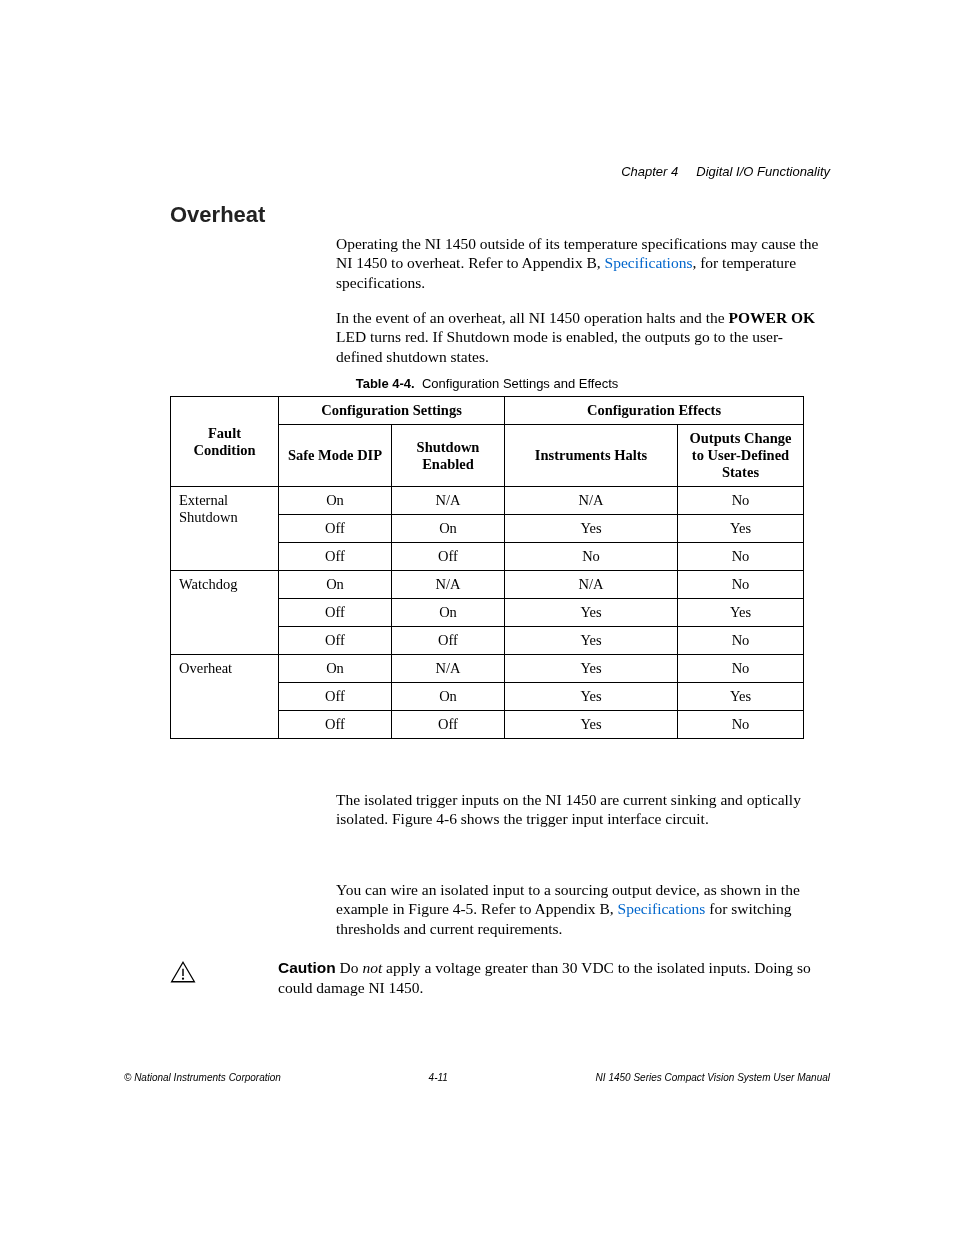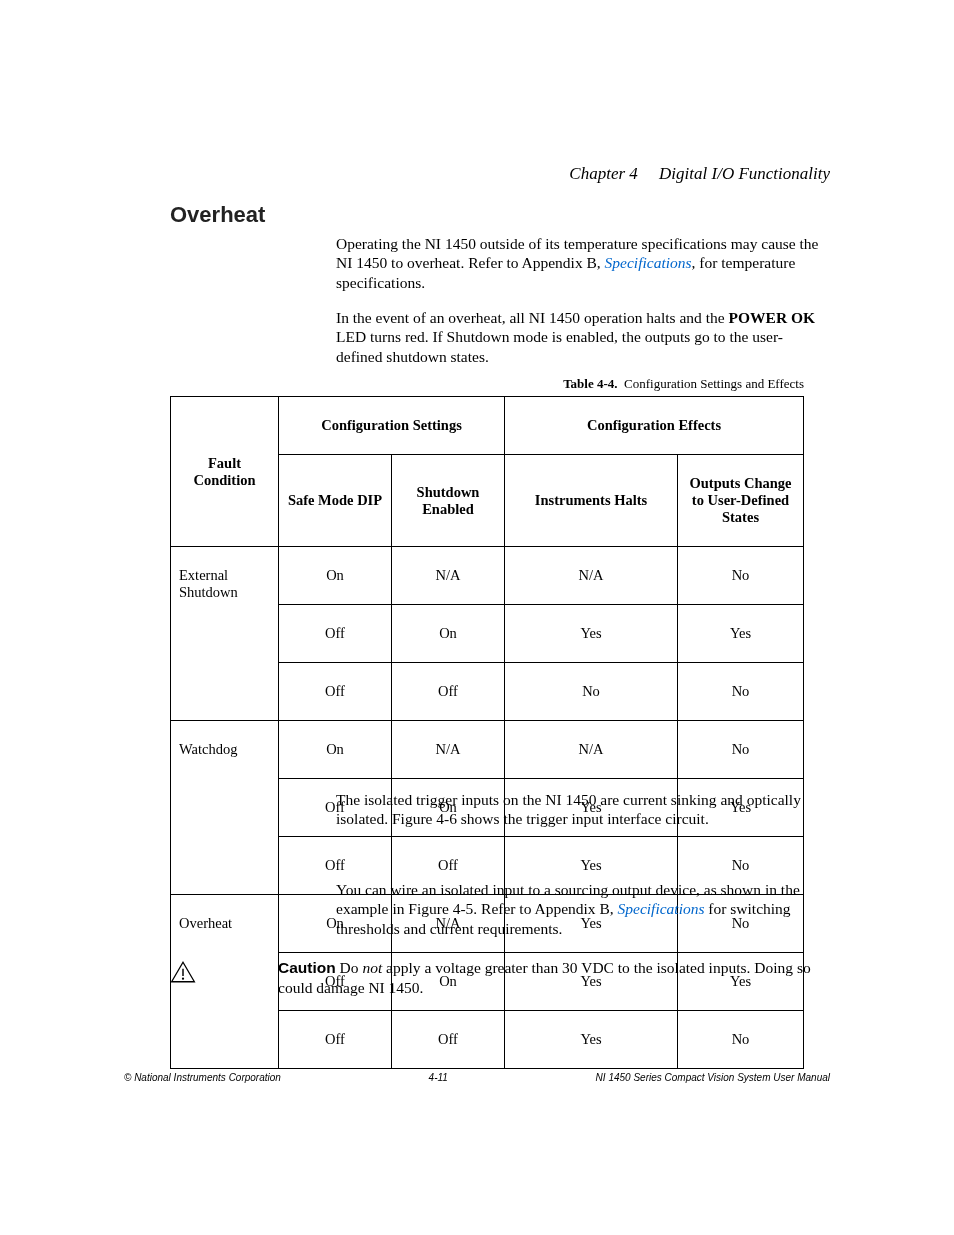--- a/index.html
+++ b/index.html
@@ -14,22 +14,22 @@
     width: 954px;
     height: 1235px;
     position: relative;
     box-sizing: border-box;
   }
   .header-right {
     position: absolute;
     top: 164px;
     right: 124px;
     font-style: italic;
-    font-size: 17px;
-    font-family: Liberation Serif, serif;
+    font-size: 13px;
+    font-family: Liberation Sans, sans-serif;
   }
   .h1 {
     position: absolute;
     left: 170px;
     font-family: Arial, Helvetica, sans-serif;
     font-weight: bold;
     font-size: 22px;
     color: #222;
   }
   .h1.overheat { top: 202px; }
@@ -40,43 +40,42 @@
     width: 490px;
     font-size: 15.5px;
     line-height: 1.25;
   }
   .body-block.b1 { top: 234px; }
   .body-block.b2 { top: 308px; }
   .body-block.b3 { top: 790px; }
   .body-block.b4 { top: 880px; }
   .link {
     color: #0066cc;
-    font-style: italic;
   }
   .table-caption {
     position: absolute;
     top: 376px;
     left: 170px;
     width: 634px;
-    text-align: right;
-    font-family: Liberation Serif, serif;
+    text-align: center;
+    font-family: Liberation Sans, sans-serif;
     font-size: 13px;
   }
   .table-caption b { font-weight: bold; }
   table.cfg {
     position: absolute;
     top: 396px;
     left: 170px;
     width: 634px;
     border-collapse: collapse;
     font-size: 14.5px;
   }
   table.cfg th, table.cfg td {
     border: 1px solid #000;
-    padding: 20px 6px;
+    padding: 5px 6px;
     text-align: center;
     vertical-align: middle;
   }
   table.cfg th { font-weight: bold; }
   table.cfg td.fault {
     text-align: left;
     vertical-align: top;
     padding-left: 8px;
   }
   .h2 {

